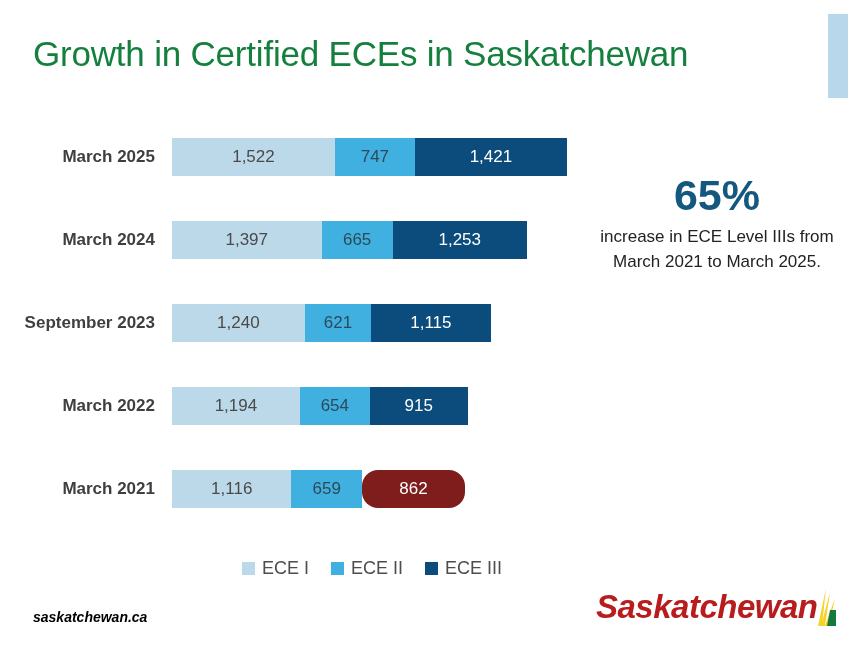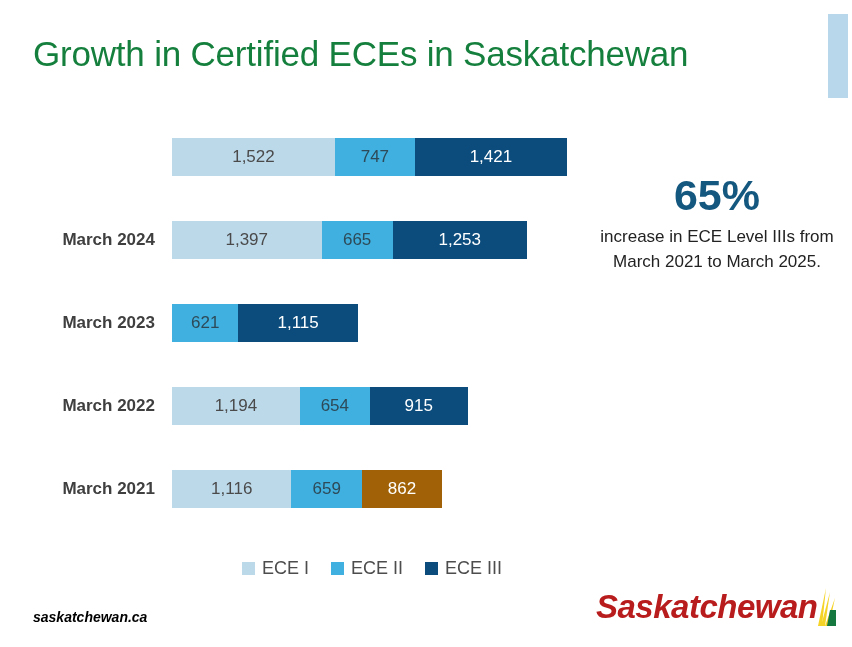--- a/index.html
+++ b/index.html
@@ -171,55 +171,57 @@
 </style>
 </head>
 <body>
 
 <div class="accent-bar"></div>
 
 <div class="title">Growth in Certified ECEs in Saskatchewan</div>
 
 <div class="chart">
     <div class="bar-row" style="top: 0px;">
+      <div class="row-label">March 2025</div>
       <div class="bar-track">
         <div class="seg seg-1" style="width: 162.924px; background: rgb(188, 217, 234);">1,522</div>
         <div class="seg seg-2" style="width: 79.9634px; background: rgb(63, 176, 224);">747</div>
         <div class="seg seg-3" style="width: 152.112px; background: rgb(11, 76, 124);">1,421</div>
       </div>
     </div>
     <div class="bar-row" style="top: 83px;">
       <div class="row-label">March 2024</div>
       <div class="bar-track">
         <div class="seg seg-1" style="width: 149.543px; background: rgb(188, 217, 234);">1,397</div>
         <div class="seg seg-2" style="width: 71.1856px; background: rgb(63, 176, 224);">665</div>
         <div class="seg seg-3" style="width: 134.129px; background: rgb(11, 76, 124);">1,253</div>
       </div>
     </div>
     <div class="bar-row" style="top: 166px;">
-      <div class="row-label">March 2023</div>
-      <div class="bar-track">
+      <div class="row-label">September 2023</div>
+      <div class="bar-track">
+        <div class="seg seg-1" style="width: 132.737px; background: rgb(188, 217, 234);">1,240</div>
         <div class="seg seg-2" style="width: 66.4756px; background: rgb(63, 176, 224);">621</div>
         <div class="seg seg-3" style="width: 119.356px; background: rgb(11, 76, 124);">1,115</div>
       </div>
     </div>
     <div class="bar-row" style="top: 249px;">
       <div class="row-label">March 2022</div>
       <div class="bar-track">
         <div class="seg seg-1" style="width: 127.813px; background: rgb(188, 217, 234);">1,194</div>
         <div class="seg seg-2" style="width: 70.0081px; background: rgb(63, 176, 224);">654</div>
         <div class="seg seg-3" style="width: 97.9472px; background: rgb(11, 76, 124);">915</div>
       </div>
     </div>
     <div class="bar-row" style="top: 332px;">
       <div class="row-label">March 2021</div>
       <div class="bar-track">
         <div class="seg seg-1" style="width: 119.463px; background: rgb(188, 217, 234);">1,116</div>
         <div class="seg seg-2" style="width: 70.5434px; background: rgb(63, 176, 224);">659</div>
-        <div class="seg seg-3" style="width: 80px; background: #a16207;">862</div>
+        <div class="seg seg-3" style="width: 103px; background: #7f1d1d; border-radius: 16px;">862</div>
       </div>
     </div>
   </div>
 
 <div class="legend">
     <div class="legend-item">
       <span class="legend-swatch" style="background: rgb(188, 217, 234);"></span>
       <span class="legend-label">ECE I</span>
     </div>
     <div class="legend-item">

